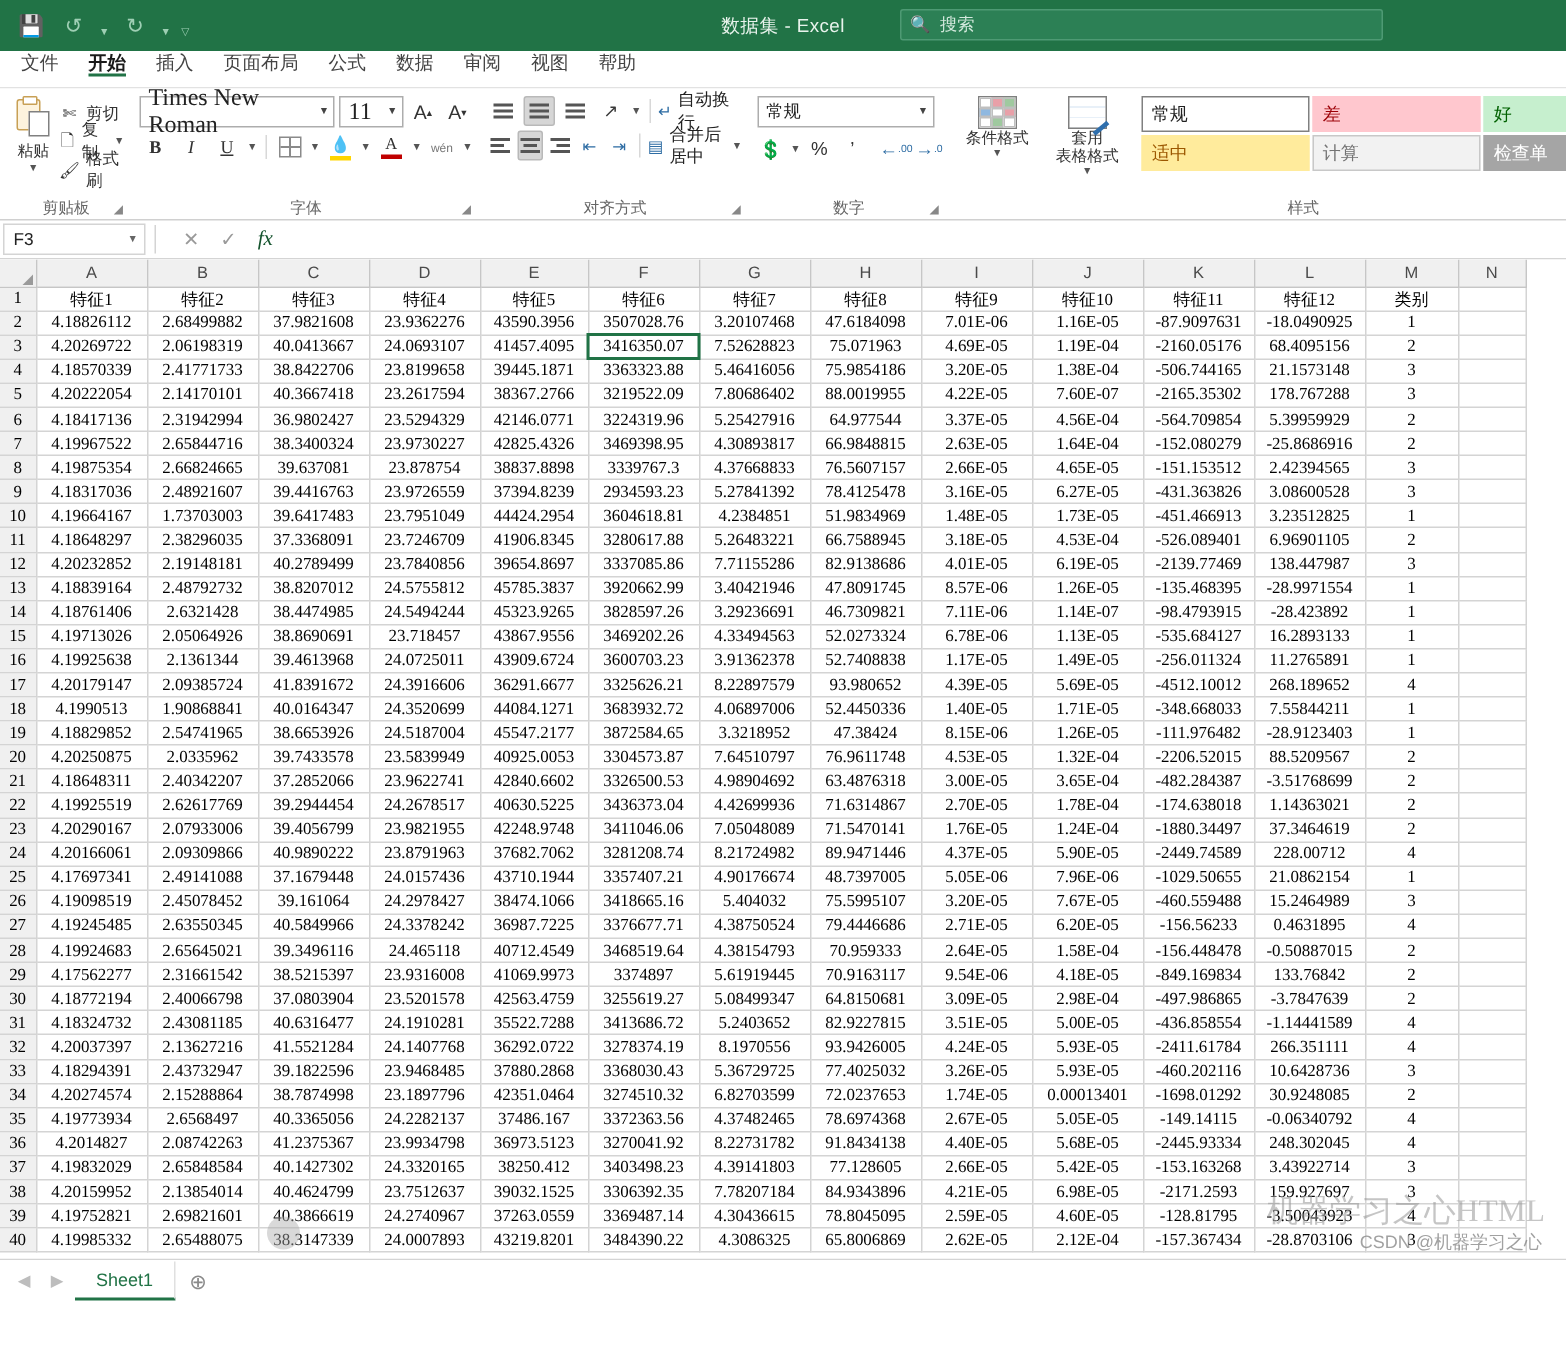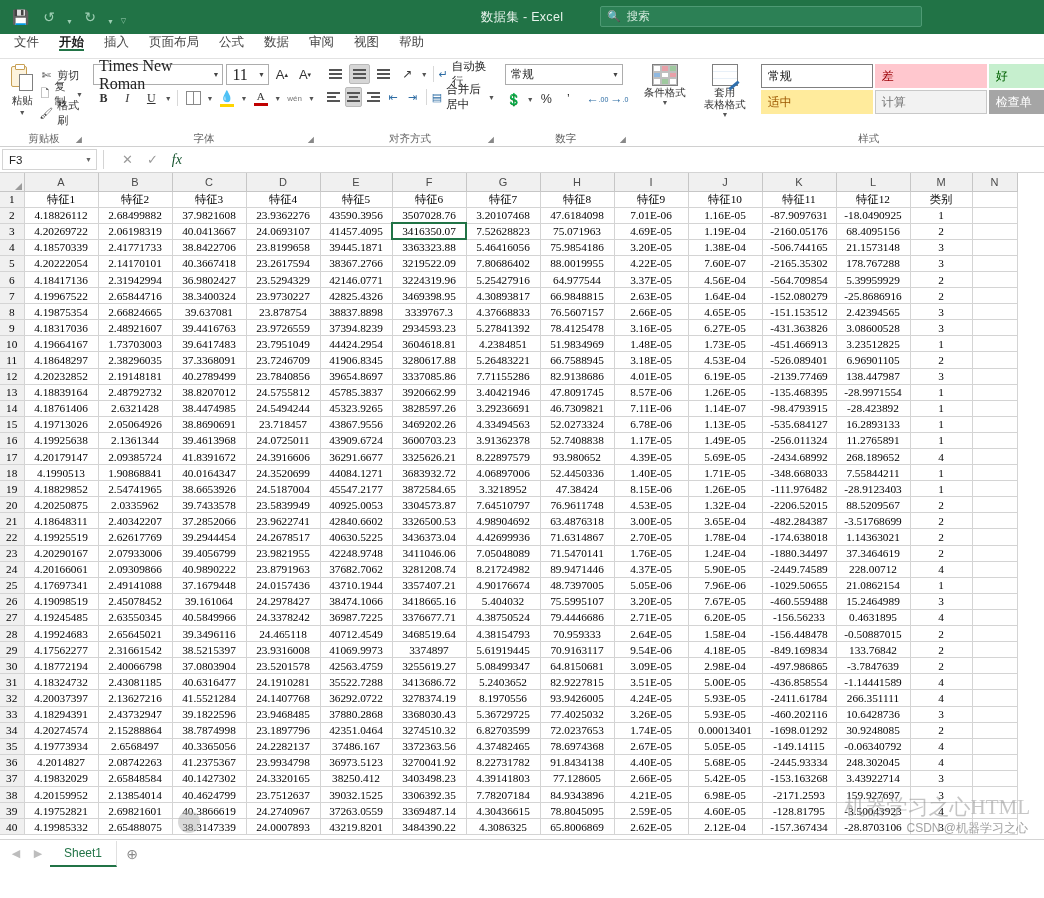--- a/index.html
+++ b/index.html
@@ -825,21 +825,21 @@
           <td class="colA">4.20179147</td>
           <td class="colB">2.09385724</td>
           <td class="colC">41.8391672</td>
           <td class="colD">24.3916606</td>
           <td class="colE">36291.6677</td>
           <td class="colF">3325626.21</td>
           <td class="colG">8.22897579</td>
           <td class="colH">93.980652</td>
           <td class="colI">4.39E-05</td>
           <td class="colJ">5.69E-05</td>
-          <td class="colK">-2434.68992</td>
+          <td class="colK">-4512.10012</td>
           <td class="colL">268.189652</td>
           <td class="colM">4</td>
           <td class="colN"></td>
         </tr>
         <tr>
           <th class="rowhead">18</th>
           <td class="colA">4.1990513</td>
           <td class="colB">1.90868841</td>
           <td class="colC">40.0164347</td>
           <td class="colD">24.3520699</td>

